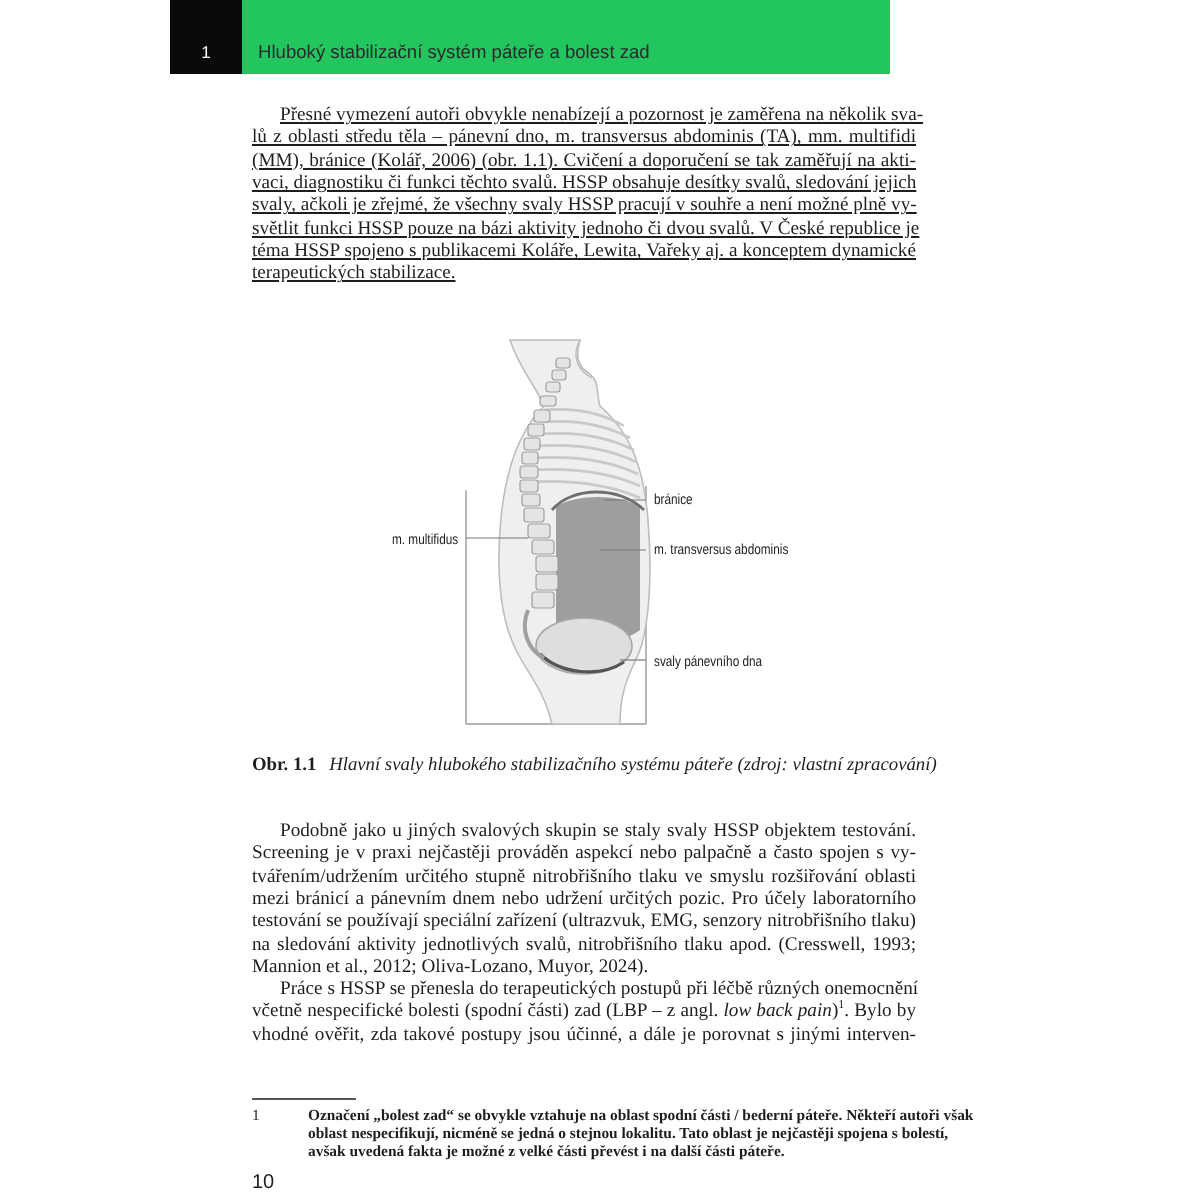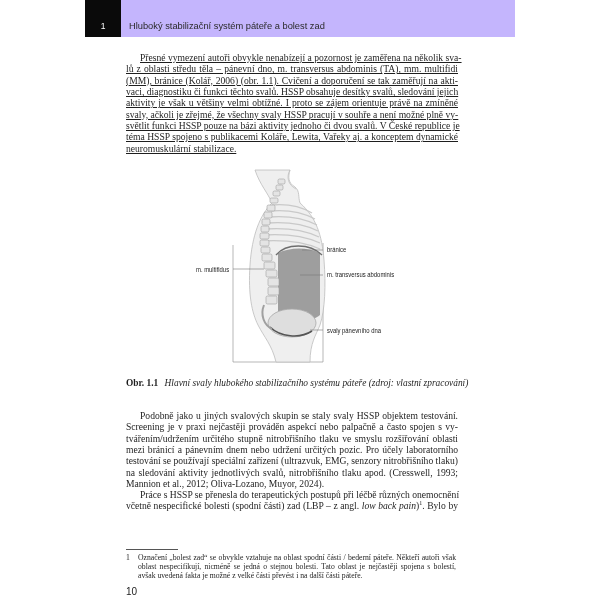--- a/index.html
+++ b/index.html
@@ -8,21 +8,21 @@
       font-family: "Liberation Serif", "DejaVu Serif", serif; color: #1e1e1e;
     }
     .header-black {
       position: absolute; left: 85px; top: 0; width: 36px; height: 37px; background: #0a0a0a;
     }
     .header-num {
       position: absolute; left: 0; right: 0; bottom: 6px; text-align: center;
       color: #ffffff; font-family: "Liberation Sans", "DejaVu Sans", sans-serif; font-size: 8.5px;
     }
     .header-band {
-      position: absolute; left: 121px; top: 0; width: 394px; height: 37px; background: #c4b5fd;
+      position: absolute; left: 121px; top: 0; width: 324px; height: 37px; background: #22c55e;
     }
     .header-title {
       position: absolute; left: 8px; bottom: 6px;
       font-family: "Liberation Sans", "DejaVu Sans", sans-serif; font-size: 9.3px; color: #2a2a2a;
     }
     .text-block {
       position: absolute; left: 126px; width: 332px; font-size: 9.6px; line-height: 11.35px;
       text-align: justify;
     }
     .line { display: block; white-space: nowrap; text-align: justify; text-align-last: justify; }
@@ -37,21 +37,21 @@
     .caption {
       position: absolute; left: 126px; top: 378px; font-size: 9.4px; white-space: nowrap;
     }
     .caption b { font-weight: bold; margin-right: 4px; text-align: center; }
     .caption i { font-style: italic; }
     .fn-rule { position: absolute; left: 126px; top: 549px; width: 52px; height: 0; border-top: 0.8px solid #555; }
     .footnote {
       position: absolute; left: 126px; top: 553px; width: 330px; font-size: 7.7px; line-height: 9.2px;
     }
     .fn-num { position: absolute; left: 0; top: 0; }
-    .fn-body { margin-left: 12px; }
+    .fn-body { margin-left: 28px; font-weight: bold; }
     .page-number {
       position: absolute; left: 126px; top: 586px; font-family: "Liberation Sans", "DejaVu Sans", sans-serif;
       font-size: 10px; color: #222;
     }
     sup { font-size: 6px; vertical-align: 4px; line-height: 0; }
   </style>
 </head>
 <body>
 
 <div class="header-black">
@@ -59,25 +59,24 @@
 </div>
 <div class="header-band">
   <div class="header-title">Hluboký stabilizační systém páteře a bolest zad</div>
 </div>
 
 <div class="text-block" style="top:52px;text-decoration:underline;">
   <span class="line" style="padding-left:14px;">Přesné vymezení autoři obvykle nenabízejí a pozornost je zaměřena na několik sva-</span>
   <span class="line">lů z oblasti středu těla – pánevní dno, m. transversus abdominis (TA), mm. multifidi</span>
   <span class="line">(MM), bránice (Kolář, 2006) (obr. 1.1). Cvičení a doporučení se tak zaměřují na akti-</span>
   <span class="line">vaci, diagnostiku či funkci těchto svalů. HSSP obsahuje desítky svalů, sledování jejich</span>
-  <span class="line">aktivity je však u většiny velmi obtížné. I proto se zájem orientuje právě na zmíněné</span>
   <span class="line">svaly, ačkoli je zřejmé, že všechny svaly HSSP pracují v souhře a není možné plně vy-</span>
   <span class="line">světlit funkci HSSP pouze na bázi aktivity jednoho či dvou svalů. V České republice je</span>
   <span class="line">téma HSSP spojeno s publikacemi Koláře, Lewita, Vařeky aj. a konceptem dynamické</span>
-  <span class="line last">neuromuskulární stabilizace.</span>
+  <span class="line last">terapeutických stabilizace.</span>
 </div>
 
 <div class="figure">
   <svg width="260" height="200" viewBox="0 0 260 200">
 
     <line x1="73" y1="80" x2="73" y2="197" stroke="#9a9a9a" stroke-width="0.7"></line>
     <line x1="163" y1="78" x2="163" y2="197" stroke="#9a9a9a" stroke-width="0.7"></line>
     <line x1="73" y1="197" x2="163" y2="197" stroke="#9a9a9a" stroke-width="0.7"></line>
 
     <path d="M95,5 C100,20 108,28 112,38 C100,50 92,70 90,100 C88,130 92,148 98,160 C104,172 112,180 116,197 L150,197 C150,178 156,170 160,160 C165,145 166,120 164,95 C162,70 156,52 140,38 C138,32 140,26 135,22 C128,18 128,12 130,5 Z" fill="#efefef" stroke="#bdbdbd" stroke-width="0.8"></path>
@@ -146,25 +145,26 @@
   <span class="line">tvářením/udržením určitého stupně nitrobřišního tlaku ve smyslu rozšiřování oblasti</span>
   <span class="line">mezi bránicí a pánevním dnem nebo udržení určitých pozic. Pro účely laboratorního</span>
   <span class="line">testování se používají speciální zařízení (ultrazvuk, EMG, senzory nitrobřišního tlaku)</span>
   <span class="line">na sledování aktivity jednotlivých svalů, nitrobřišního tlaku apod. (Cresswell, 1993;</span>
   <span class="line last">Mannion et al., 2012; Oliva-Lozano, Muyor, 2024).</span>
 </div>
 
 <div class="text-block" style="top:489px;">
   <span class="line" style="padding-left:14px;">Práce s HSSP se přenesla do terapeutických postupů při léčbě různých onemocnění</span>
   <span class="line"><span>včetně nespecifické bolesti (spodní části) zad (LBP – z angl. </span><i>low back pain</i><span>)</span><sup>1</sup><span>. Bylo by</span></span>
+  <span class="line">vhodné ověřit, zda takové postupy jsou účinné, a dále je porovnat s jinými interven-</span>
 </div>
 
 <div class="fn-rule"></div>
 <div class="footnote">
   <span class="fn-num">1</span>
   <div class="fn-body">
     <span class="line">Označení „bolest zad“ se obvykle vztahuje na oblast spodní části / bederní páteře. Někteří autoři však</span>
-    <span class="line">oblast nespecifikují, nicméně se jedná o stejnou bolesti. Tato oblast je nejčastěji spojena s bolestí,</span>
+    <span class="line">oblast nespecifikují, nicméně se jedná o stejnou lokalitu. Tato oblast je nejčastěji spojena s bolestí,</span>
     <span class="line last">avšak uvedená fakta je možné z velké části převést i na další části páteře.</span>
   </div>
 </div>
 
 <div class="page-number">10</div>
 
 </body></html>

